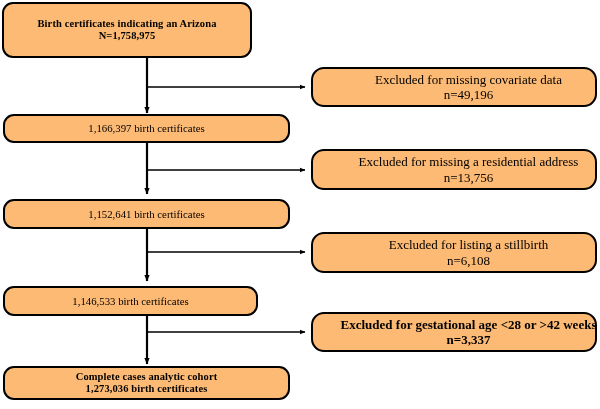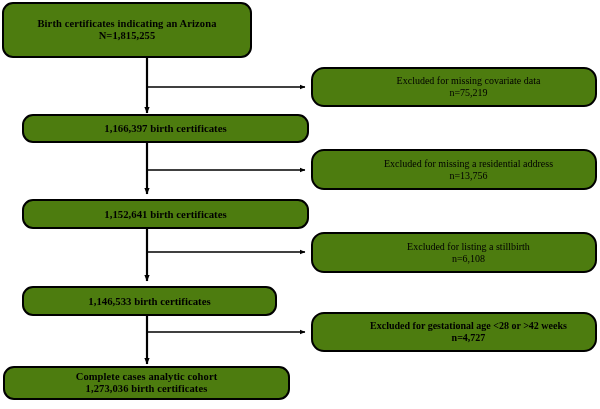--- a/index.html
+++ b/index.html
@@ -11,44 +11,43 @@
     position: relative;
     width: 600px;
     height: 409px;
     background: #ffffff;
     font-family: "Liberation Serif", "DejaVu Serif", serif;
     overflow: hidden;
   }
   .node {
     position: absolute;
     box-sizing: border-box;
-    background: #4d7c0f;
+    background: #fdba74;
     border: 2px solid #000000;
     border-radius: 11px;
     display: flex;
     flex-direction: column;
     align-items: center;
     justify-content: center;
     text-align: center;
     color: #000000;
     line-height: 1.18;
   }
   .node.cohort {
     font-weight: bold;
     font-size: 10.5px;
     letter-spacing: 0.1px;
   }
   .node.count {
-    font-weight: bold;
+    font-weight: normal;
     font-size: 10.8px;
-    margin-left: 19px;
   }
   .node.exclusion {
     font-weight: normal;
-    font-size: 10px;
+    font-size: 13px;
     border-width: 2px;
     border-radius: 13px;
     padding-left: 29px;
   }
   .node .line {
     display: block;
     white-space: nowrap;
   }
   svg.connectors {
     position: absolute;
@@ -102,26 +101,26 @@
       <line x1="147" y1="316" x2="147" y2="364" stroke="#000000" stroke-width="2.2" marker-end="url(#arrowhead)"></line>
     </g>
 
     <g>
       <line x1="147" y1="332" x2="305" y2="332" stroke="#000000" stroke-width="1.5" marker-end="url(#arrowhead-sm)"></line>
     </g>
   </svg>
 
   <div class="node cohort" style="left:2px; top:2px; width:250px; height:56px;">
     <span class="line">Birth certificates indicating an Arizona</span>
-    <span class="line">N=1,815,255</span>
+    <span class="line">N=1,758,975</span>
   </div>
 
   <div class="node exclusion" style="left:311px; top:67px; width:286px; height:40px;">
     <span class="line">Excluded for missing covariate data</span>
-    <span class="line">n=75,219</span>
+    <span class="line">n=49,196</span>
   </div>
 
   <div class="node count" style="left:3px; top:114px; width:287px; height:29px;">
     <span class="line">1,166,397 birth certificates</span>
   </div>
 
   <div class="node exclusion" style="left:311px; top:149px; width:286px; height:41px;">
     <span class="line">Excluded for missing a residential address</span>
     <span class="line">n=13,756</span>
   </div>
@@ -134,21 +133,21 @@
     <span class="line">Excluded for listing a stillbirth</span>
     <span class="line">n=6,108</span>
   </div>
 
   <div class="node count" style="left:3px; top:286px; width:255px; height:30px;">
     <span class="line">1,146,533 birth certificates</span>
   </div>
 
   <div class="node exclusion" style="left:311px; top:312px; width:286px; height:40px;font-weight:bold;">
     <span class="line">Excluded for gestational age &lt;28 or &gt;42 weeks</span>
-    <span class="line">n=4,727</span>
+    <span class="line">n=3,337</span>
   </div>
 
   <div class="node cohort" style="left:3px; top:366px; width:287px; height:34px;">
     <span class="line">Complete cases analytic cohort</span>
     <span class="line">1,273,036 birth certificates</span>
   </div>
 
 </div>
 
 </body></html>

